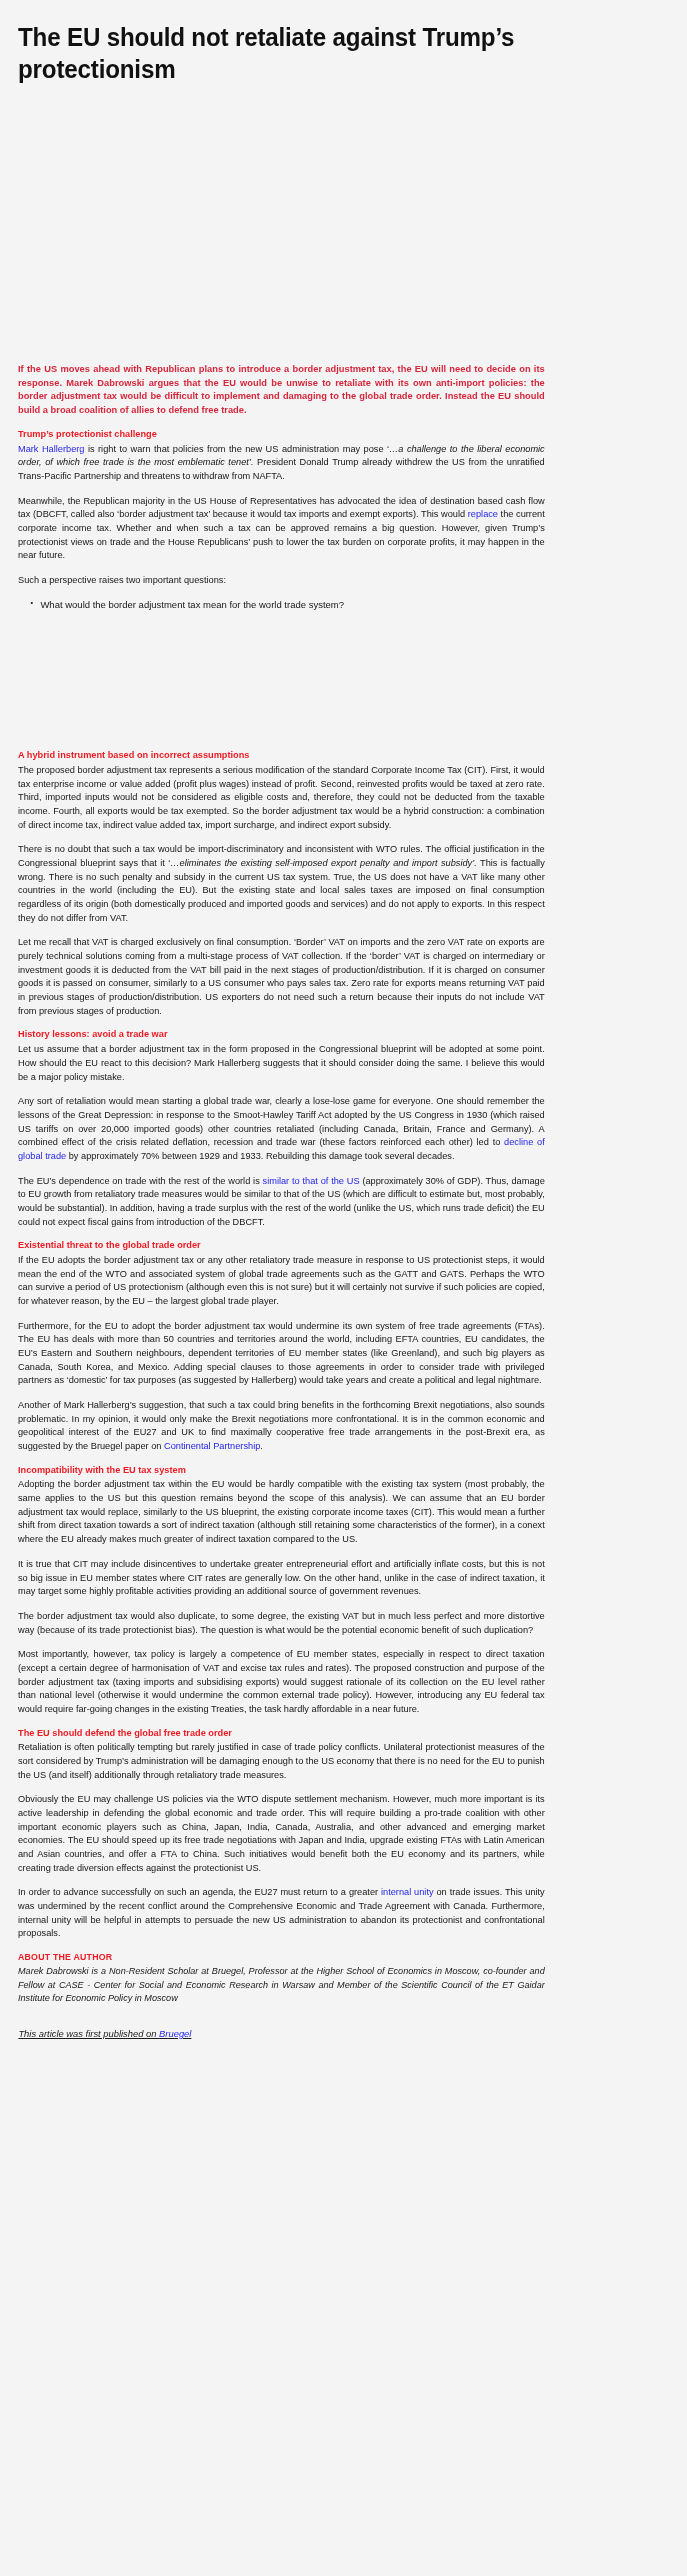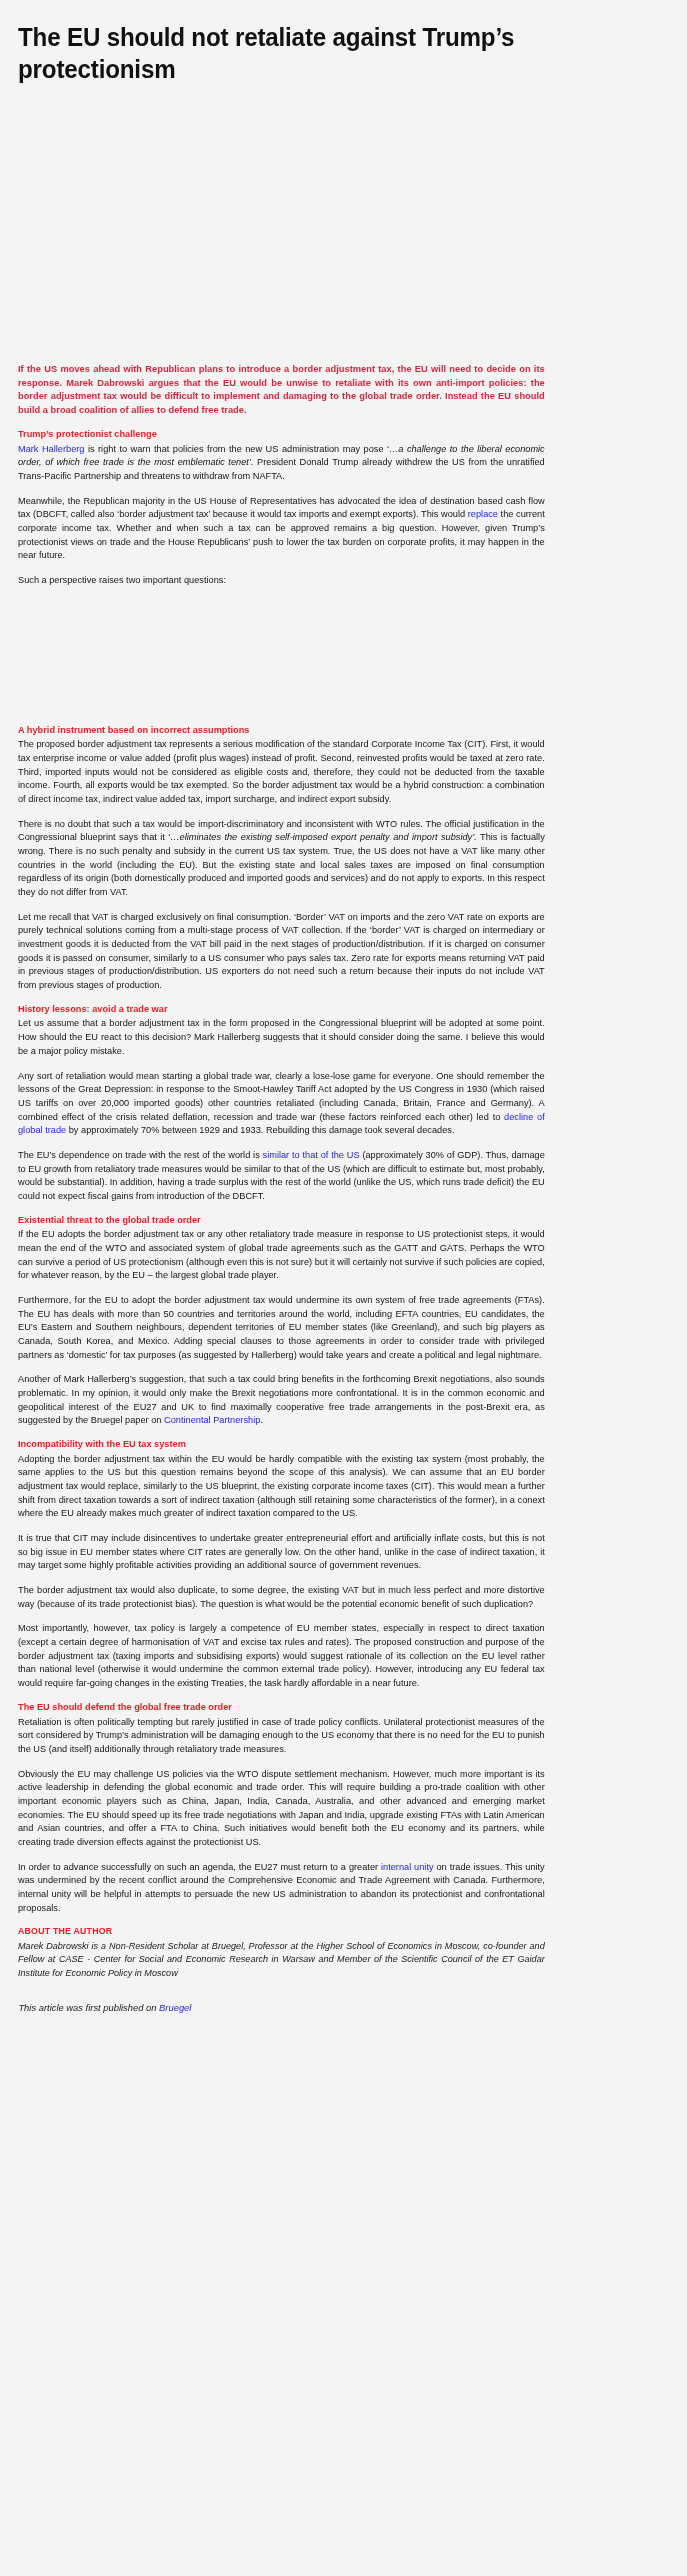--- a/index.html
+++ b/index.html
@@ -104,39 +104,41 @@
     text-align: justify;
     transform: scaleX(0.97);
     transform-origin: left top;
     width: 103%;
   }
   .firstpub {
     font-style: italic;
     font-size: 9.4px;
     line-height: 1.45;
     margin: 22px 0 0 0;
+    text-decoration: underline;
   }
   .gap-lg { height: 126px; }
 </style>
 </head>
 <body>
 
 <div class="page">
 
   <h1 class="headline">The EU should not retaliate against Trump’s protectionism</h1>
 
   <div class="hero-gap"></div>
 
   <p class="lead">If the US moves ahead with Republican plans to introduce a border adjustment tax, the EU will need to decide on its response. Marek Dabrowski argues that the EU would be unwise to retaliate with its own anti-import policies: the border adjustment tax would be difficult to implement and damaging to the global trade order. Instead the EU should build a broad coalition of allies to defend free trade.</p>
 
   <h2 class="sec">Trump’s protectionist challenge</h2>
   <p class="body"><a class="link" href="#">Mark Hallerberg</a><span> is right to warn that policies from the new US administration may pose ‘</span><em>…a challenge to the liberal economic order, of which free trade is the most emblematic tenet’.</em><span> President Donald Trump already withdrew the US from the unratified Trans-Pacific Partnership and threatens to withdraw from NAFTA.</span></p>
   <p class="body"><span>Meanwhile, the Republican majority in the US House of Representatives has advocated the idea of destination based cash flow tax (DBCFT, called also ‘border adjustment tax’ because it would tax imports and exempt exports). This would </span><a class="link" href="#">replace</a><span> the current corporate income tax. Whether and when such a tax can be approved remains a big question. However, given Trump’s protectionist views on trade and the House Republicans’ push to lower the tax burden on corporate profits, it may happen in the near future.</span></p>
   <p class="body nojust">Such a perspective raises two important questions:</p>
   <ul class="qlist">
+    <li>What would the border adjustment tax mean for the world trade system?</li>
   </ul>
 
   <div class="gap-lg"></div>
 
   <h2 class="sec">A hybrid instrument based on incorrect assumptions</h2>
   <p class="body">The proposed border adjustment tax represents a serious modification of the standard Corporate Income Tax (CIT). First, it would tax enterprise income or value added (profit plus wages) instead of profit. Second, reinvested profits would be taxed at zero rate. Third, imported inputs would not be considered as eligible costs and, therefore, they could not be deducted from the taxable income. Fourth, all exports would be tax exempted. So the border adjustment tax would be a hybrid construction: a combination of direct income tax, indirect value added tax, import surcharge, and indirect export subsidy.</p>
   <p class="body"><span>There is no doubt that such a tax would be import-discriminatory and inconsistent with WTO rules. The official justification in the Congressional blueprint says that it ‘</span><em>…eliminates the existing self-imposed export penalty and import subsidy’.</em><span> This is factually wrong. There is no such penalty and subsidy in the current US tax system. True, the US does not have a VAT like many other countries in the world (including the EU). But the existing state and local sales taxes are imposed on final consumption regardless of its origin (both domestically produced and imported goods and services) and do not apply to exports. In this respect they do not differ from VAT.</span></p>
   <p class="body">Let me recall that VAT is charged exclusively on final consumption. ‘Border’ VAT on imports and the zero VAT rate on exports are purely technical solutions coming from a multi-stage process of VAT collection. If the ‘border’ VAT is charged on intermediary or investment goods it is deducted from the VAT bill paid in the next stages of production/distribution. If it is charged on consumer goods it is passed on consumer, similarly to a US consumer who pays sales tax. Zero rate for exports means returning VAT paid in previous stages of production/distribution. US exporters do not need such a return because their inputs do not include VAT from previous stages of production.</p>
 
   <h2 class="sec">History lessons: avoid a trade war</h2>

